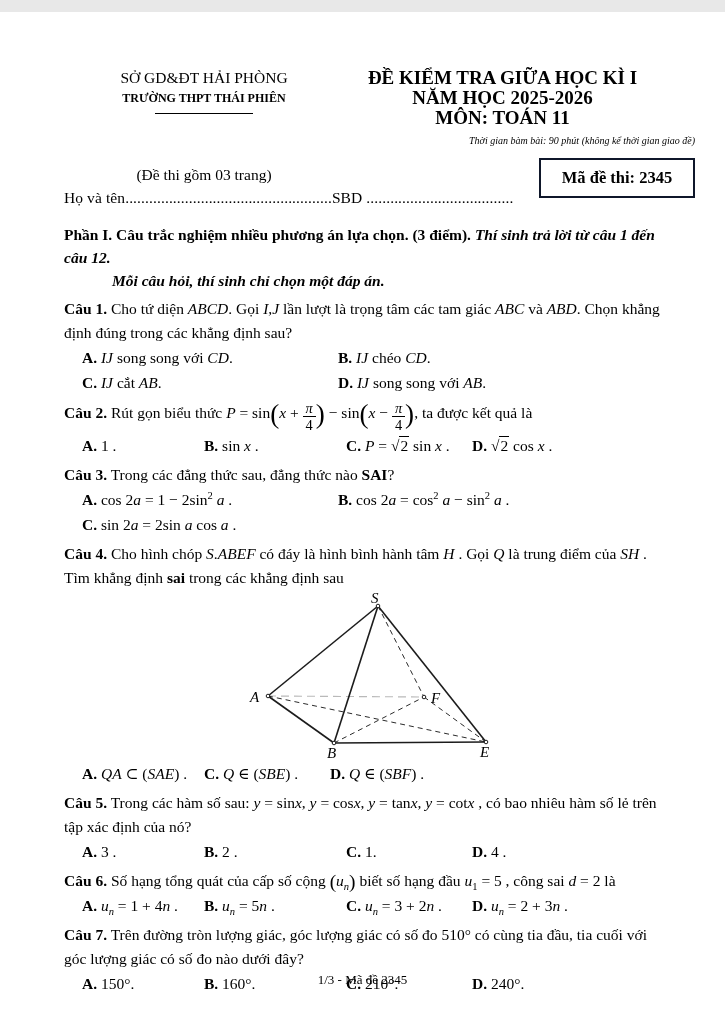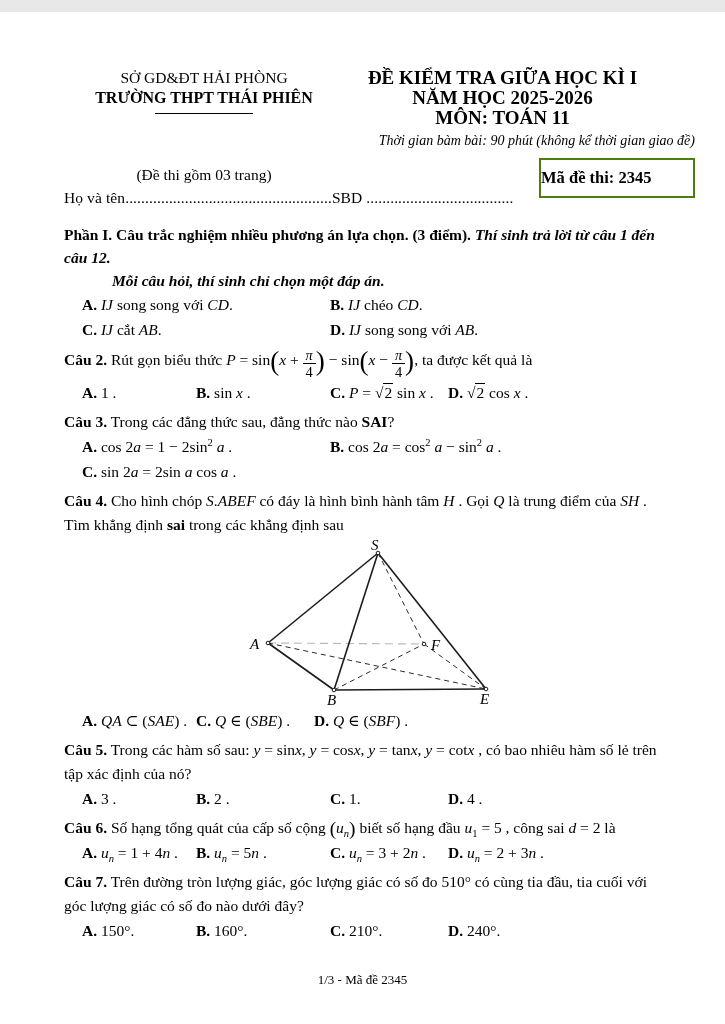--- a/index.html
+++ b/index.html
@@ -7,39 +7,39 @@
     width:725px;height:1024px;background:#ffffff;color:#000;
     font-family:"Liberation Serif","DejaVu Serif",serif;font-size:15.5px;
     position:relative;overflow:hidden;margin:12px auto;
   }
   .content{padding:56px 64px 0 64px;}
   
   .hdr{display:flex;}
   .hdr-left{width:280px;text-align:center;line-height:20px;}
   .hdr-right{flex:1;text-align:center;line-height:20px;font-weight:bold;font-size:19px;}
   .org1{font-size:15.5px;font-weight:normal;}
-  .org2{font-weight:bold;font-size:16px;}
+  .org2{font-weight:bold;font-size:12px;}
   .hdr-rule{width:98px;border-bottom:1.6px solid #000;margin:4px auto 0;height:1px;}
-  .duration{font-style:italic;text-align:right;margin-right:-34px;margin-top:2px;font-size:14px;line-height:21px;}
+  .duration{font-style:italic;text-align:right;margin-right:-34px;margin-top:2px;font-size:10px;line-height:21px;}
   .pages-note{width:280px;text-align:center;margin-top:14px;line-height:20px;}
   .name-line{margin-top:2px;line-height:21px;letter-spacing:0.1px;}
   .code-box{
     position:absolute;top:146px;right:30px;width:152px;
-    border:2px solid #4d7c0f;text-align:left;padding:8px 0;
+    border:2px solid #0f172a;text-align:center;padding:8px 0;
     font-weight:bold;font-size:16.5px;background:#fff;
   }
   
   .part-heading{margin-top:15px;line-height:23px;}
   .ph-bold{font-weight:bold;text-align:center;}
   .ph-bi{font-weight:bold;font-style:italic;}
   .ph-line2{padding-left:48px;}
   
   .stem{margin:5px 0 1px;line-height:24px;}
   .qlabel{font-weight:bold;}
-  .optrow{display:flex;padding-left:18px;line-height:24px;margin:1px 0;align-items:baseline;}
+  .optrow{display:flex;padding-left:18px;line-height:24px;margin:1px 0;align-items:baseline;gap:8px;}
   .o1{width:114px;}.o2{width:134px;}.o3{width:118px;}.o4{flex:1;}
   .half{width:248px;}
   .okey{font-weight:bold;}
   i{font-style:italic;}
   sup,sub{font-size:0.68em;line-height:0;}
   .frac{display:inline-block;vertical-align:-0.85em;text-align:center;line-height:1.12;font-size:0.93em;}
   .frac .n{display:block;border-bottom:1px solid #000;padding:0 3px;}
   .frac .d{display:block;padding:0 3px;}
   .bp{font-size:1.75em;vertical-align:-0.2em;line-height:0;font-weight:400;}
   .bp2{font-size:1.25em;vertical-align:-0.1em;line-height:0;}
@@ -76,20 +76,21 @@
     <div class="pages-note">(Đề thi gồm 03 trang)</div>
 
     <div class="name-line"><span>Họ và tên</span><span>....................................................</span><span>SBD</span> <span>.....................................</span></div>
 
     <div class="part-heading">
       <div><span class="ph-bold">Phần I. Câu trắc nghiệm nhiều phương án lựa chọn. (3 điểm).</span> <span class="ph-bi">Thí sinh trả lời từ câu 1 đến câu 12.</span></div>
       <div class="ph-bi ph-line2">Mỗi câu hỏi, thí sinh chỉ chọn một đáp án.</div>
     </div>
 
     <div class="question">
+      <p class="stem"><span class="qlabel">Câu 1.</span> <span>Cho tứ diện <i>ABCD</i>. Gọi <i>I</i>,<i>J</i> lần lượt là trọng tâm các tam giác <i>ABC</i> và <i>ABD</i>. Chọn khẳng định đúng trong các khẳng định sau?</span></p>
       <div class="optrow">
         <span class="opt half"><span class="okey">A.</span> <span><i>IJ</i> song song với <i>CD</i>.</span></span>
         <span class="opt o4"><span class="okey">B.</span> <span><i>IJ</i> chéo <i>CD</i>.</span></span>
       </div>
       <div class="optrow">
         <span class="opt half"><span class="okey">C.</span> <span><i>IJ</i> cắt <i>AB</i>.</span></span>
         <span class="opt o4"><span class="okey">D.</span> <span><i>IJ</i> song song với <i>AB</i>.</span></span>
       </div>
     </div>
 

